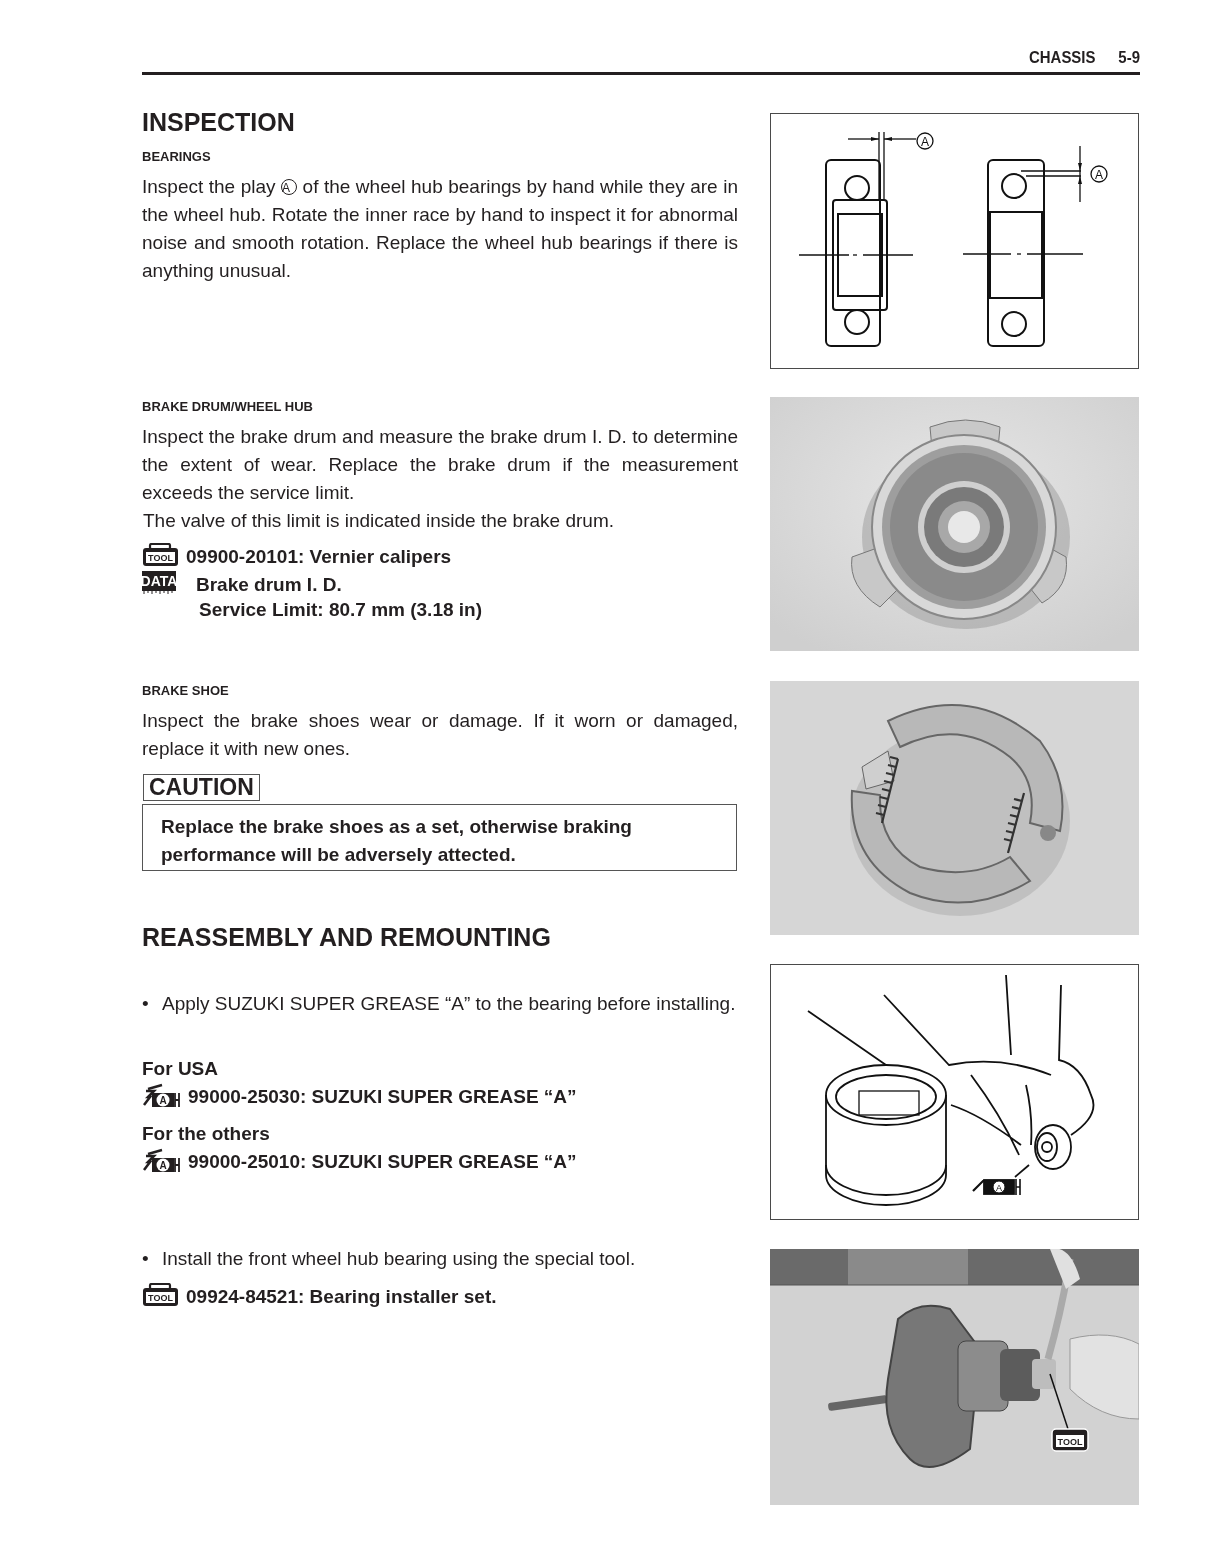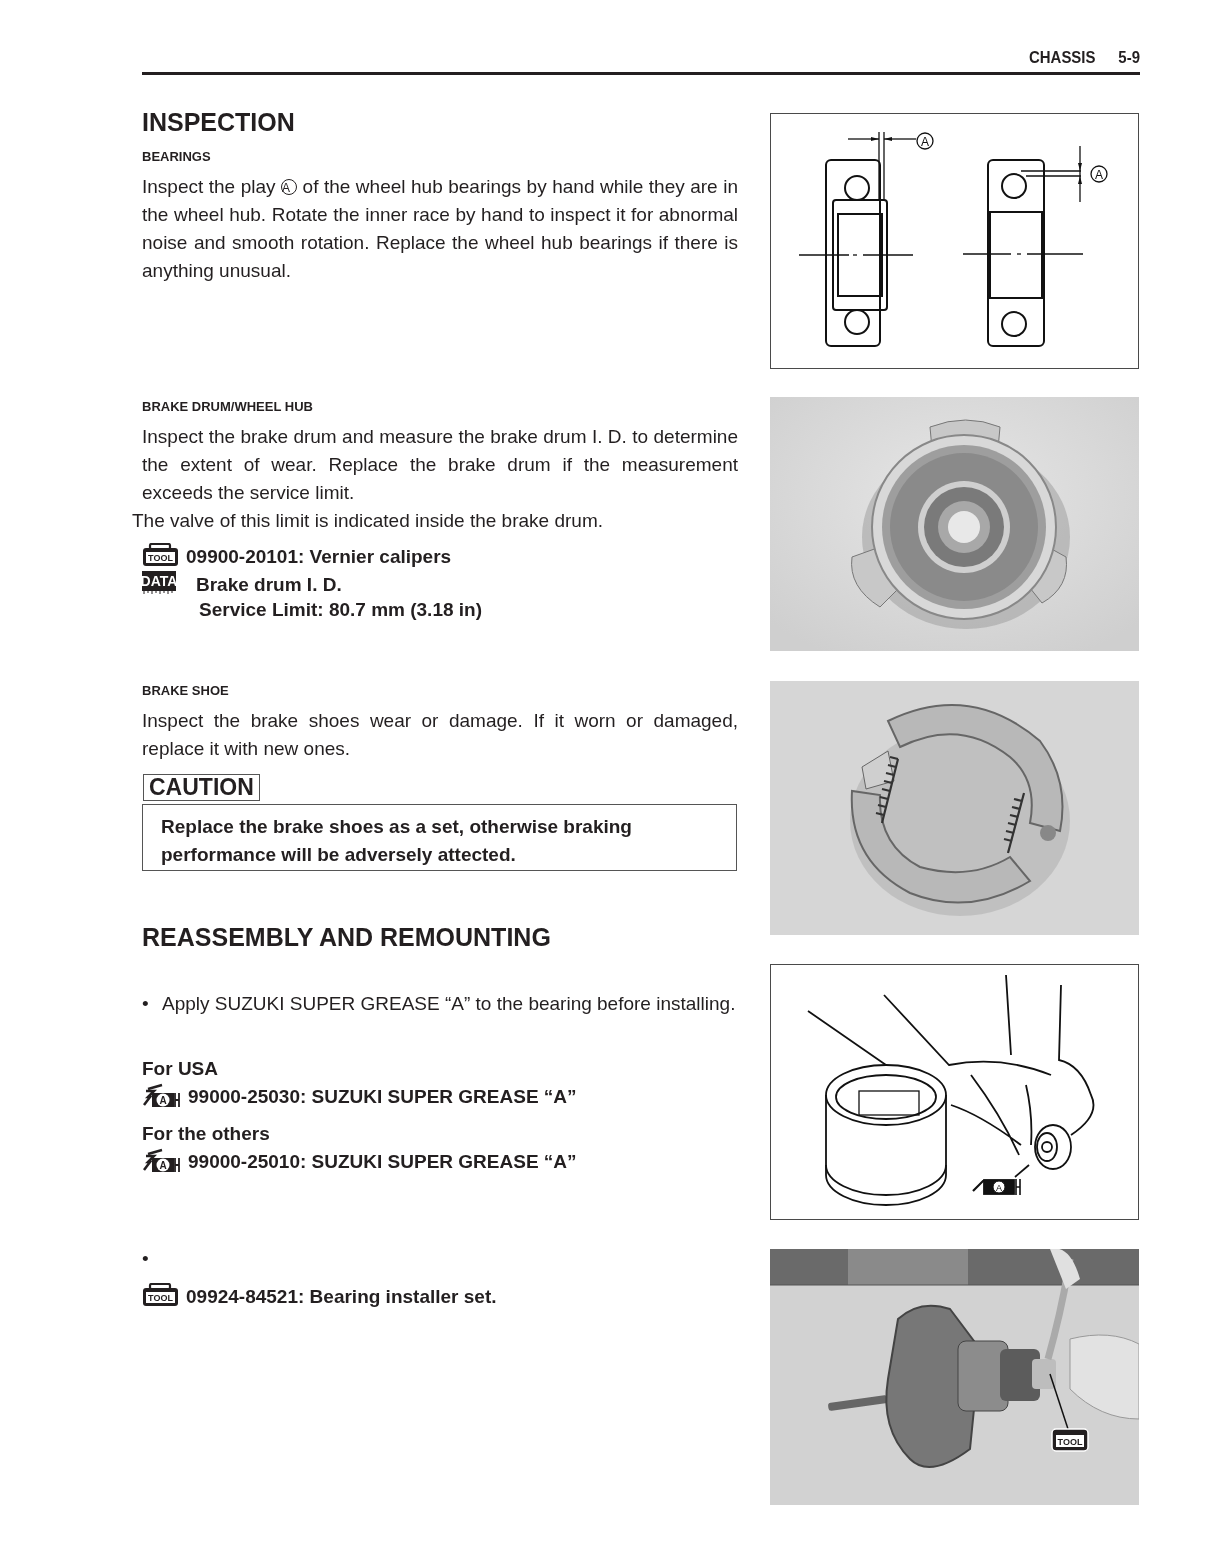--- a/index.html
+++ b/index.html
@@ -74,21 +74,21 @@
     <circle cx="328" cy="60" r="8" stroke-width="1.3"></circle>
     <text x="328" y="65" font-size="12" text-anchor="middle" fill="#111" stroke="none" font-family="Liberation Sans, sans-serif">A</text>
     <line x1="192" y1="140" x2="240" y2="140" stroke-width="1.3"></line>
     <line x1="246" y1="140" x2="250" y2="140" stroke-width="1.3"></line>
     <line x1="256" y1="140" x2="312" y2="140" stroke-width="1.3"></line>
   </svg>
 </div>
 
 <div class="abs h2" style="top:399px;left:142px;">BRAKE DRUM/WHEEL HUB</div>
 <div class="abs p" style="top:423px;left:142px;">Inspect the brake drum and measure the brake drum I. D. to determine the extent of wear. Replace the brake drum if the measurement exceeds the service limit.</div>
-<div class="abs p" style="top:507px;left:132px;">The valve of this limit is indicated inside the brake drum.</div>
+<div class="abs p" style="top:507px;left:143px;">The valve of this limit is indicated inside the brake drum.</div>
 
 <div class="abs bold" style="top:543px;left:142px;white-space:nowrap;">
   <svg class="toolicon" viewBox="0 0 38 24">
     <rect x="8" y="1" width="20" height="5" rx="1.5" fill="none" stroke="#231f20" stroke-width="2.2"></rect>
     <rect x="1" y="5" width="35" height="18" rx="3" fill="#231f20"></rect>
     <rect x="4" y="9" width="29" height="11" fill="#fff"></rect>
     <text x="18.5" y="18" font-size="9" text-anchor="middle" fill="#231f20" font-family="Liberation Sans, sans-serif">TOOL</text>
   </svg><span>09900-20101: Vernier calipers</span>
 </div>
 <div class="abs bold" style="top:571px;left:142px;white-space:nowrap;">
@@ -190,20 +190,21 @@
     <path d="M202 226 L212 216 H224" stroke-width="2.2"></path>
     <rect x="213" y="215" width="30" height="14" fill="#111"></rect>
     <circle cx="228" cy="222" r="6" fill="#fff" stroke="#111" stroke-width="1"></circle>
     <text x="228" y="226" font-size="9" text-anchor="middle" fill="#111" stroke="none" font-family="Liberation Sans, sans-serif">A</text>
     <path d="M245 214 V230 M249 214 V230 M245 222 H249" stroke-width="1.6"></path>
   </svg>
 </div>
 
 <div class="abs bullet" style="top:1245px;left:142px;display:flex;">
   <span class="dot">•</span>
+    <span>Install the front wheel hub bearing using the special tool.</span>
 </div>
 <div class="abs bold" style="top:1283px;left:142px;white-space:nowrap;">
   <svg class="toolicon" viewBox="0 0 38 24">
     <rect x="8" y="1" width="20" height="5" rx="1.5" fill="none" stroke="#231f20" stroke-width="2.2"></rect>
     <rect x="1" y="5" width="35" height="18" rx="3" fill="#231f20"></rect>
     <rect x="4" y="9" width="29" height="11" fill="#fff"></rect>
     <text x="18.5" y="18" font-size="9" text-anchor="middle" fill="#231f20" font-family="Liberation Sans, sans-serif">TOOL</text>
   </svg><span>09924-84521: Bearing installer set.</span>
 </div>
 

